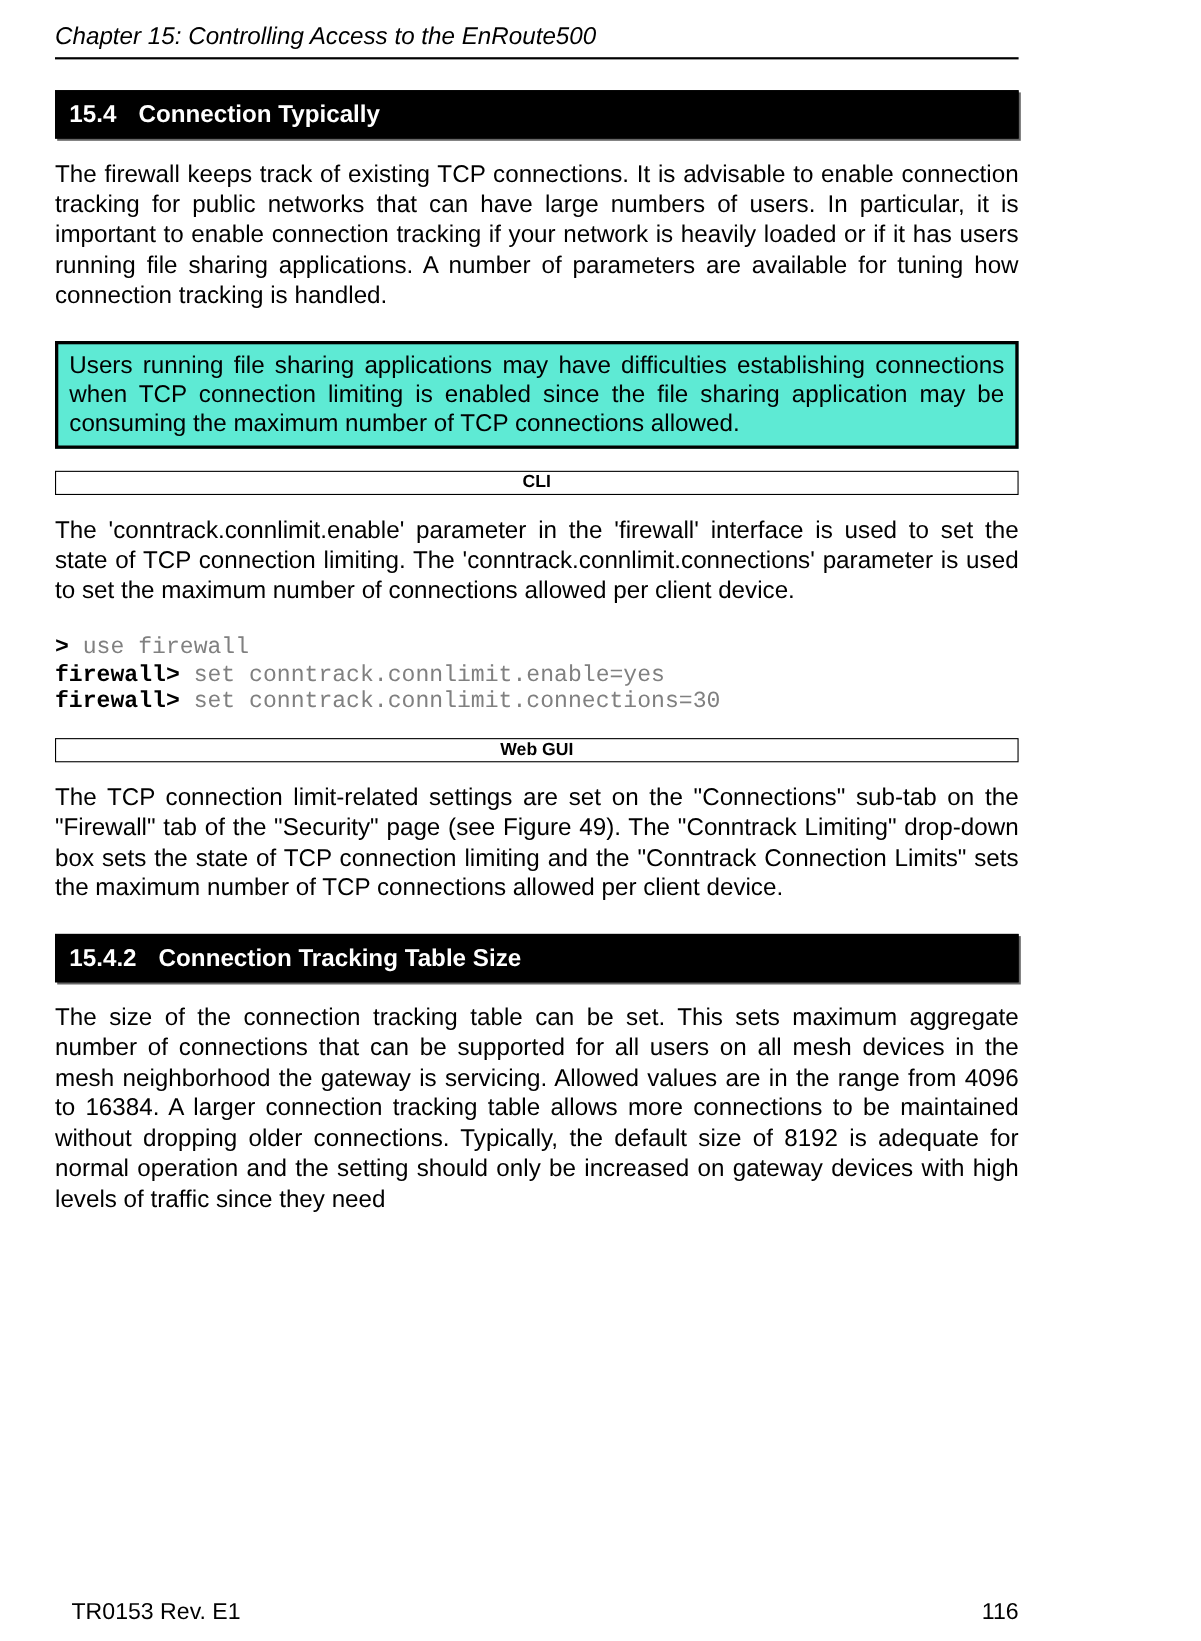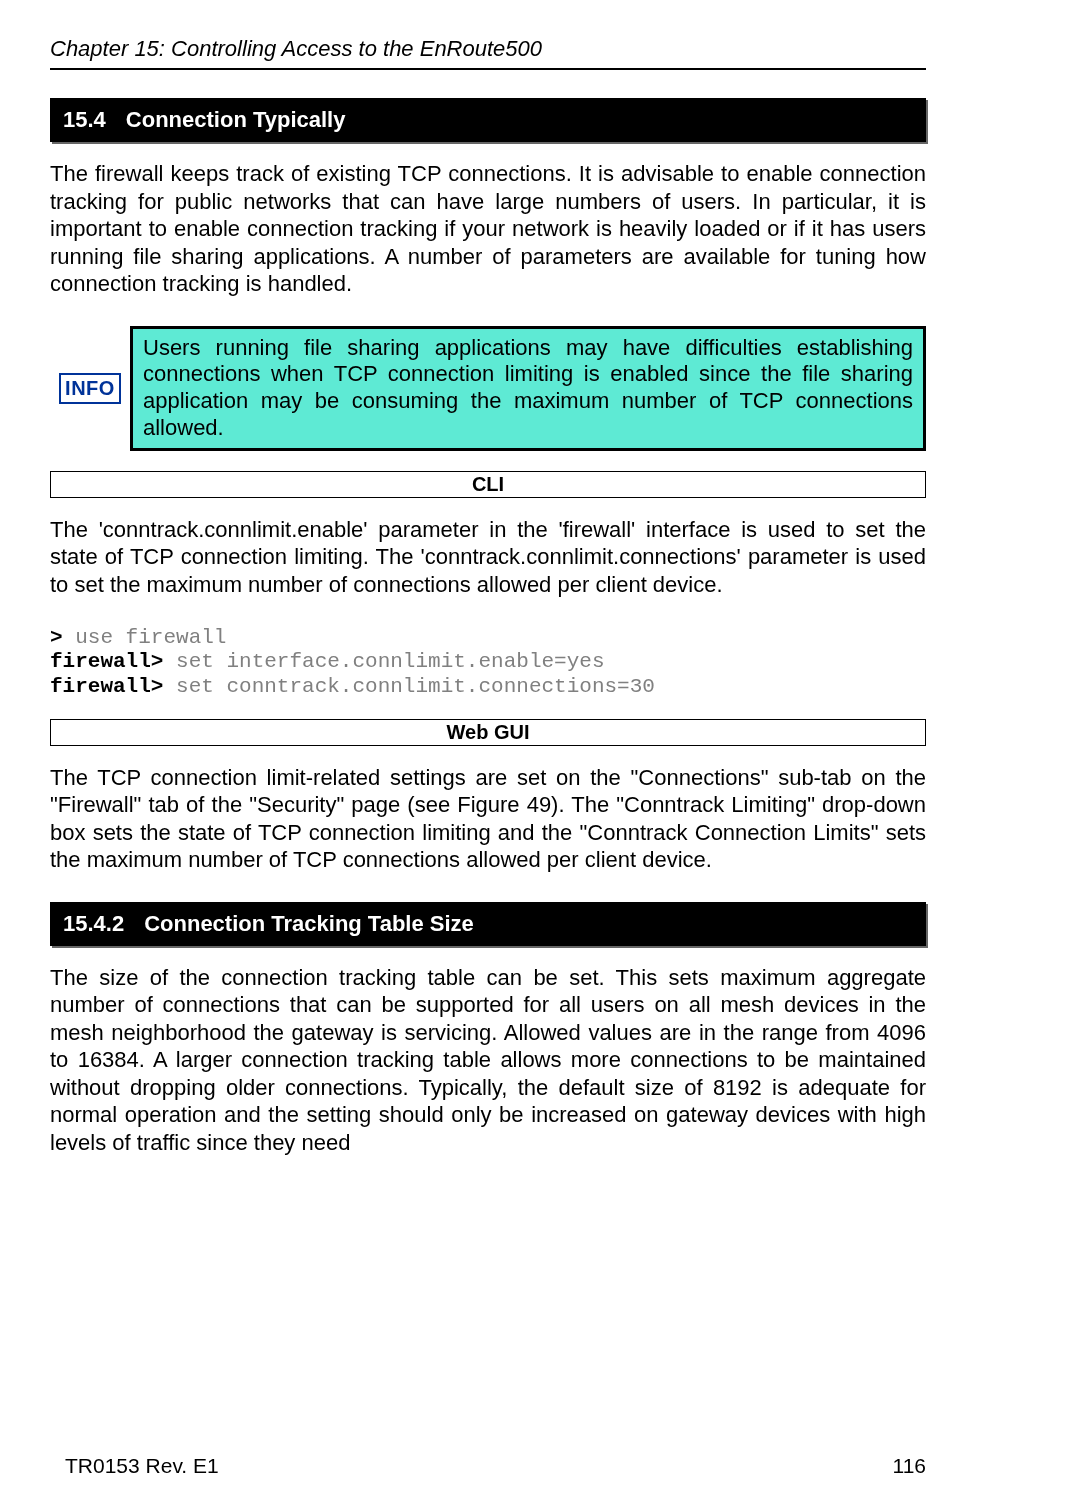--- a/index.html
+++ b/index.html
@@ -8,21 +8,21 @@
     padding: 0;
     background: #fff;
     font-family: Arial, Helvetica, sans-serif;
     color: #000;
   }
   .page {
     width: 976px;
     height: 1492px;
     position: relative;
     box-sizing: border-box;
-    padding: 36px 50px 0 50px;
+    padding: 20px 50px 0 50px;
   }
   .chapter-header {
     font-style: italic;
     font-size: 22px;
     padding-bottom: 6px;
     border-bottom: 2px solid #000;
     margin-bottom: 28px;
   }
   .section-bar {
     background: #000;
@@ -71,21 +71,21 @@
     background: #5eead4;
     padding: 6px 10px;
     font-size: 22px;
     line-height: 1.22;
     text-align: justify;
   }
   .label-box {
     border: 1px solid #000;
     text-align: center;
     font-weight: bold;
-    font-size: 20px;
+    font-size: 16px;
     padding: 1px 0;
     margin-bottom: 18px;
     width: 100%;
     box-sizing: border-box;
   }
   .code-block {
     font-family: "Courier New", Courier, monospace;
     font-size: 21px;
     line-height: 1.15;
     white-space: pre;
@@ -112,32 +112,29 @@
 
   <div class="section-bar">
     <span class="section-num">15.4</span><span>Connection Typically</span>
   </div>
 
   <div class="body-text">The firewall keeps track of existing TCP connections. It is advisable to enable connection tracking for public networks that can have large numbers of users. In particular, it is important to enable connection tracking if your network is heavily loaded or if it has users running file sharing applications. A number of parameters are available for tuning how connection tracking is handled.</div>
 
 
 
   <div class="info-row">
-    <div class="info-badge-col">
-      <div class="info-badge">INFO</div>
-    </div>
     <div class="info-box">Users running file sharing applications may have difficulties establishing connections when TCP connection limiting is enabled since the file sharing application may be consuming the maximum number of TCP connections allowed.</div>
   </div>
 
   <div class="label-box">CLI</div>
 
   <div class="body-text">The 'conntrack.connlimit.enable' parameter in the 'firewall' interface is used to set the state of TCP connection limiting. The 'conntrack.connlimit.connections' parameter is used to set the maximum number of connections allowed per client device.</div>
 
   <div class="code-block"><span class="code-prompt">&gt;</span><span class="code-cmd"> use firewall</span>
-<span class="code-prompt">firewall&gt;</span><span class="code-cmd"> set interface.connlimit.enable=yes</span>
+<span class="code-prompt">firewall&gt;</span><span class="code-cmd"> set conntrack.connlimit.enable=yes</span>
 <span class="code-prompt">firewall&gt;</span><span class="code-cmd"> set conntrack.connlimit.connections=30</span></div>
 
   <div class="label-box">Web GUI</div>
 
   <div class="body-text">The TCP connection limit-related settings are set on the "Connections" sub-tab on the "Firewall" tab of the "Security" page (see Figure 49). The "Conntrack Limiting" drop-down box sets the state of TCP connection limiting and the "Conntrack Connection Limits" sets the maximum number of TCP connections allowed per client device.</div>
 
   <div class="section-bar">
     <span class="section-num">15.4.2</span><span>Connection Tracking Table Size</span>
   </div>
 

